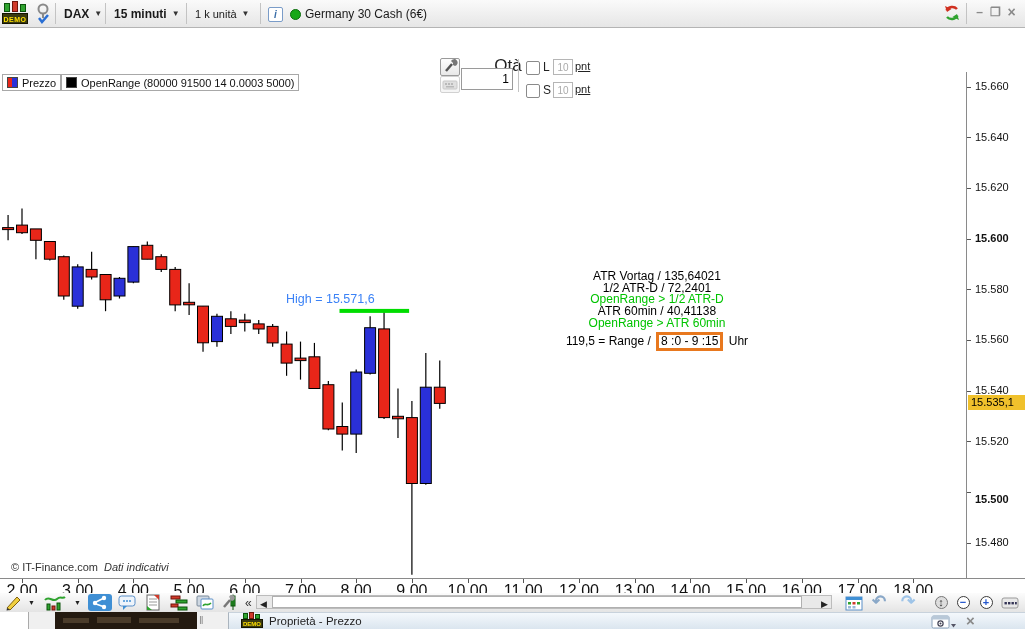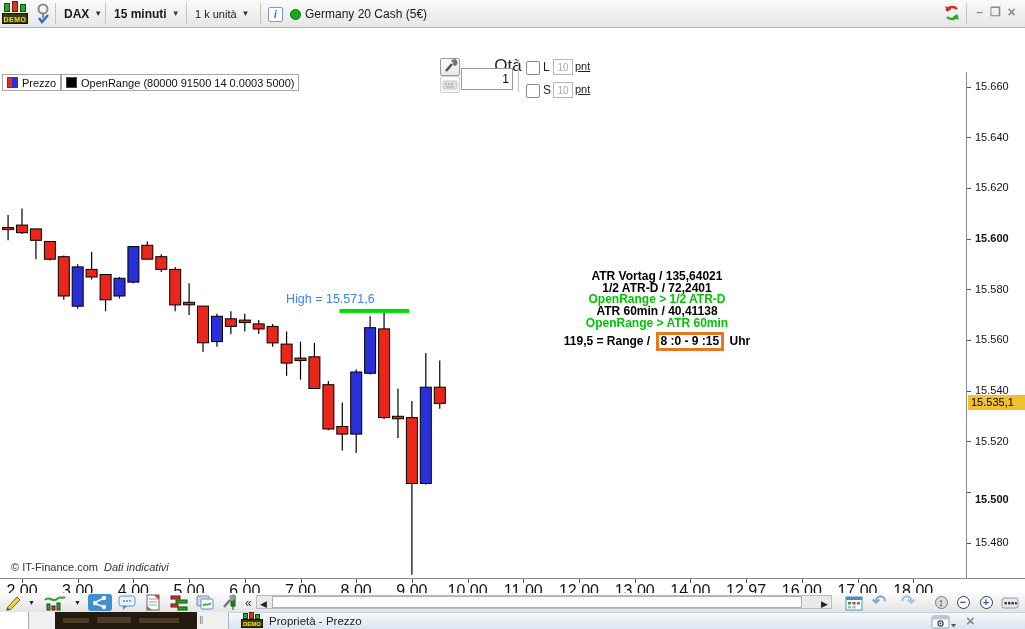--- a/index.html
+++ b/index.html
@@ -36,21 +36,21 @@
      padding:0 1px;font-family:"Liberation Sans",sans-serif;}
   .cbx{width:12px;height:12px;border:1px solid #8a8a8a;background:#fff;border-radius:2px;}
   .lslabel{font-size:12px;color:#222;}
   .pnt{font-size:11px;color:#222;text-decoration:underline;}
   
   .legendbox{display:flex;align-items:center;gap:4px;height:15px;border:1px solid #a8a8a8;
      background:#fff;padding:0 4px;font-size:11px;color:#111;}
   .lg-ic{width:9px;height:9px;border:1px solid #444;}
   
   #high-label{font-size:12.5px;font-weight:normal;color:#3b82f6;white-space:nowrap;text-align:right;}
-  #ann-block{width:260px;text-align:center;font-size:12px;font-weight:bold;line-height:11.7px;
+  #ann-block{width:260px;text-align:center;font-size:12px;font-weight:normal;line-height:11.7px;
      color:#000;white-space:nowrap;}
   #ann-block .green{color:#00c400;}
   #range-box{display:inline-block;border:3px solid #e8781e;padding:0 2px;margin:2px 2px 0 2px;line-height:13px;}
   
   #price-axis{left:966px;top:72px;width:59px;height:506px;border-left:1px solid #8a8a8a;background:#fff;}
   .ytick-label{position:absolute;left:8px;font-size:11px;color:#111;}
   .ytick-label.bold{font-weight:bold;}
   .ytick-dash{position:absolute;left:0;width:4px;height:1px;background:#555;}
   #price-tag{position:absolute;left:1px;width:57px;height:15px;background:#f0c12c;color:#000;
      font-size:11px;line-height:15px;padding-left:3px;box-sizing:border-box;}
@@ -116,21 +116,21 @@
       <span class="chev">▼</span>
     </div>
     <div class="abs vsep" style="left:186px;top:3px;height:21px;"></div>
     <div class="abs ddbtn" style="left:189px;top:3px;font-size:11px;">
       <span>1 k unità</span>
       <span class="chev">▼</span>
     </div>
     <div class="abs vsep" style="left:260px;top:3px;height:21px;"></div>
     <div class="abs infoicon" style="left:268px;top:7px;">i</div>
     <div class="abs statusdot" style="left:290px;top:9px;"></div>
-    <div class="abs" style="left:305px;top:7px;font-size:12px;color:#1a1a1a;">Germany 20 Cash (5€)</div>
+    <div class="abs" style="left:305px;top:7px;font-size:12px;color:#1a1a1a;">Germany 30 Cash (6€)</div>
     <svg class="abs" style="left:942px;top:3px;" width="20" height="20" viewBox="0 0 20 20">
       <path d="M15 6 A6.5 6.5 0 0 0 4.5 7.5" fill="none" stroke="#d03020" stroke-width="2.5"></path>
       <path d="M3 3 L5 9 L9.5 6 Z" fill="#d03020"></path>
       <path d="M5 14 A6.5 6.5 0 0 0 15.5 12.5" fill="none" stroke="#2fa32f" stroke-width="2.5"></path>
       <path d="M17 17 L15 11 L10.5 14 Z" fill="#2fa32f"></path>
     </svg>
     <div class="abs vsep" style="left:966px;top:3px;height:21px;"></div>
     <div class="abs winbtn" style="left:972px;top:6px;">–</div>
     <div class="abs winbtn" style="left:988px;top:6px;">❒</div>
     <div class="abs winbtn" style="left:1004px;top:6px;font-size:14px;">×</div>
@@ -306,21 +306,21 @@
       <div class="xtick-label" style="left: 445.6px;">10.00</div>
       <div class="xtick" style="left: 523.3px;"></div>
       <div class="xtick-label" style="left: 501.3px;">11.00</div>
       <div class="xtick" style="left: 579px;"></div>
       <div class="xtick-label" style="left: 557px;">12.00</div>
       <div class="xtick" style="left: 634.7px;"></div>
       <div class="xtick-label" style="left: 612.7px;">13.00</div>
       <div class="xtick" style="left: 690.4px;"></div>
       <div class="xtick-label" style="left: 668.4px;">14.00</div>
       <div class="xtick" style="left: 746.1px;"></div>
-      <div class="xtick-label" style="left: 724.1px;">12.97</div>
+      <div class="xtick-label" style="left: 724.1px;">15.00</div>
       <div class="xtick" style="left: 801.8px;"></div>
       <div class="xtick-label" style="left: 779.8px;">16.00</div>
       <div class="xtick" style="left: 857.5px;"></div>
       <div class="xtick-label" style="left: 835.5px;">17.00</div>
       <div class="xtick" style="left: 913.2px;"></div>
       <div class="xtick-label" style="left: 891.2px;">18.00</div>
     </div>
 
   <div class="abs" id="toolbar">
     <div class="tbicon" style="left:2px;">

